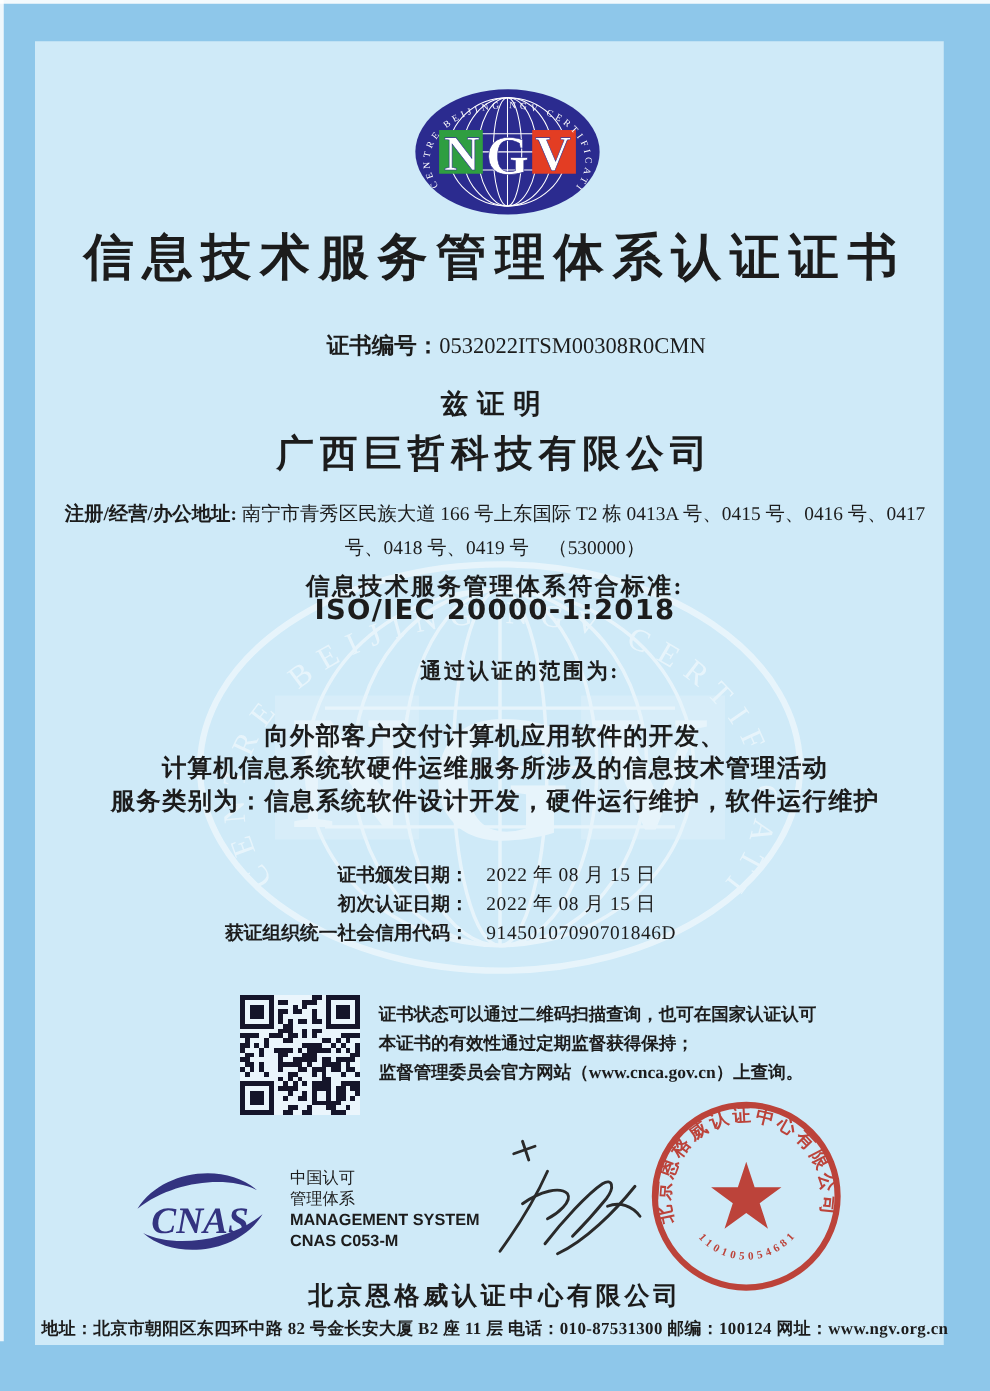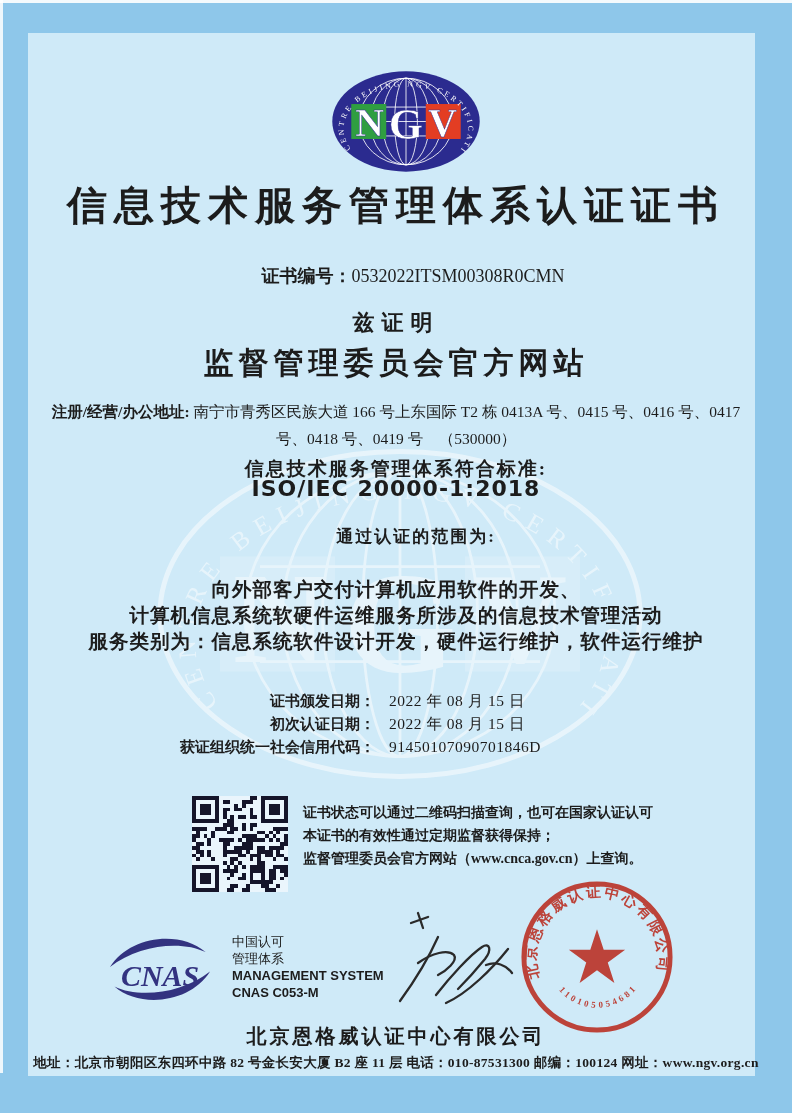--- a/index.html
+++ b/index.html
@@ -97,21 +97,21 @@
   </svg>
 
   <div class="abs ctr z1 title">信息技术服务管理体系认证证书</div>
 
   <div class="abs ctr z1 certno">
     <span class="lb">证书编号：</span><span>0532022ITSM00308R0CMN</span>
   </div>
 
   <div class="abs ctr z1 certify">兹证明</div>
 
-  <div class="abs ctr z1 company">监督管理委员会官方网站</div>
+  <div class="abs ctr z1 company">广西巨哲科技有限公司</div>
 
   <div class="abs ctr z1 addr">
     <span class="lb">注册/经营/办公地址:</span>
     <span>南宁市青秀区民族大道 166 号上东国际 T2 栋 0413A 号、0415 号、0416 号、0417</span><br>
     <span>号、0418 号、0419 号　（530000）</span>
   </div>
 
   <div class="abs ctr z1 stdh">信息技术服务管理体系符合标准:</div>
   <div class="abs ctr z1 std">ISO/IEC 20000-1:2018</div>
   <div class="abs ctr z1 scopeh">通过认证的范围为:</div>

